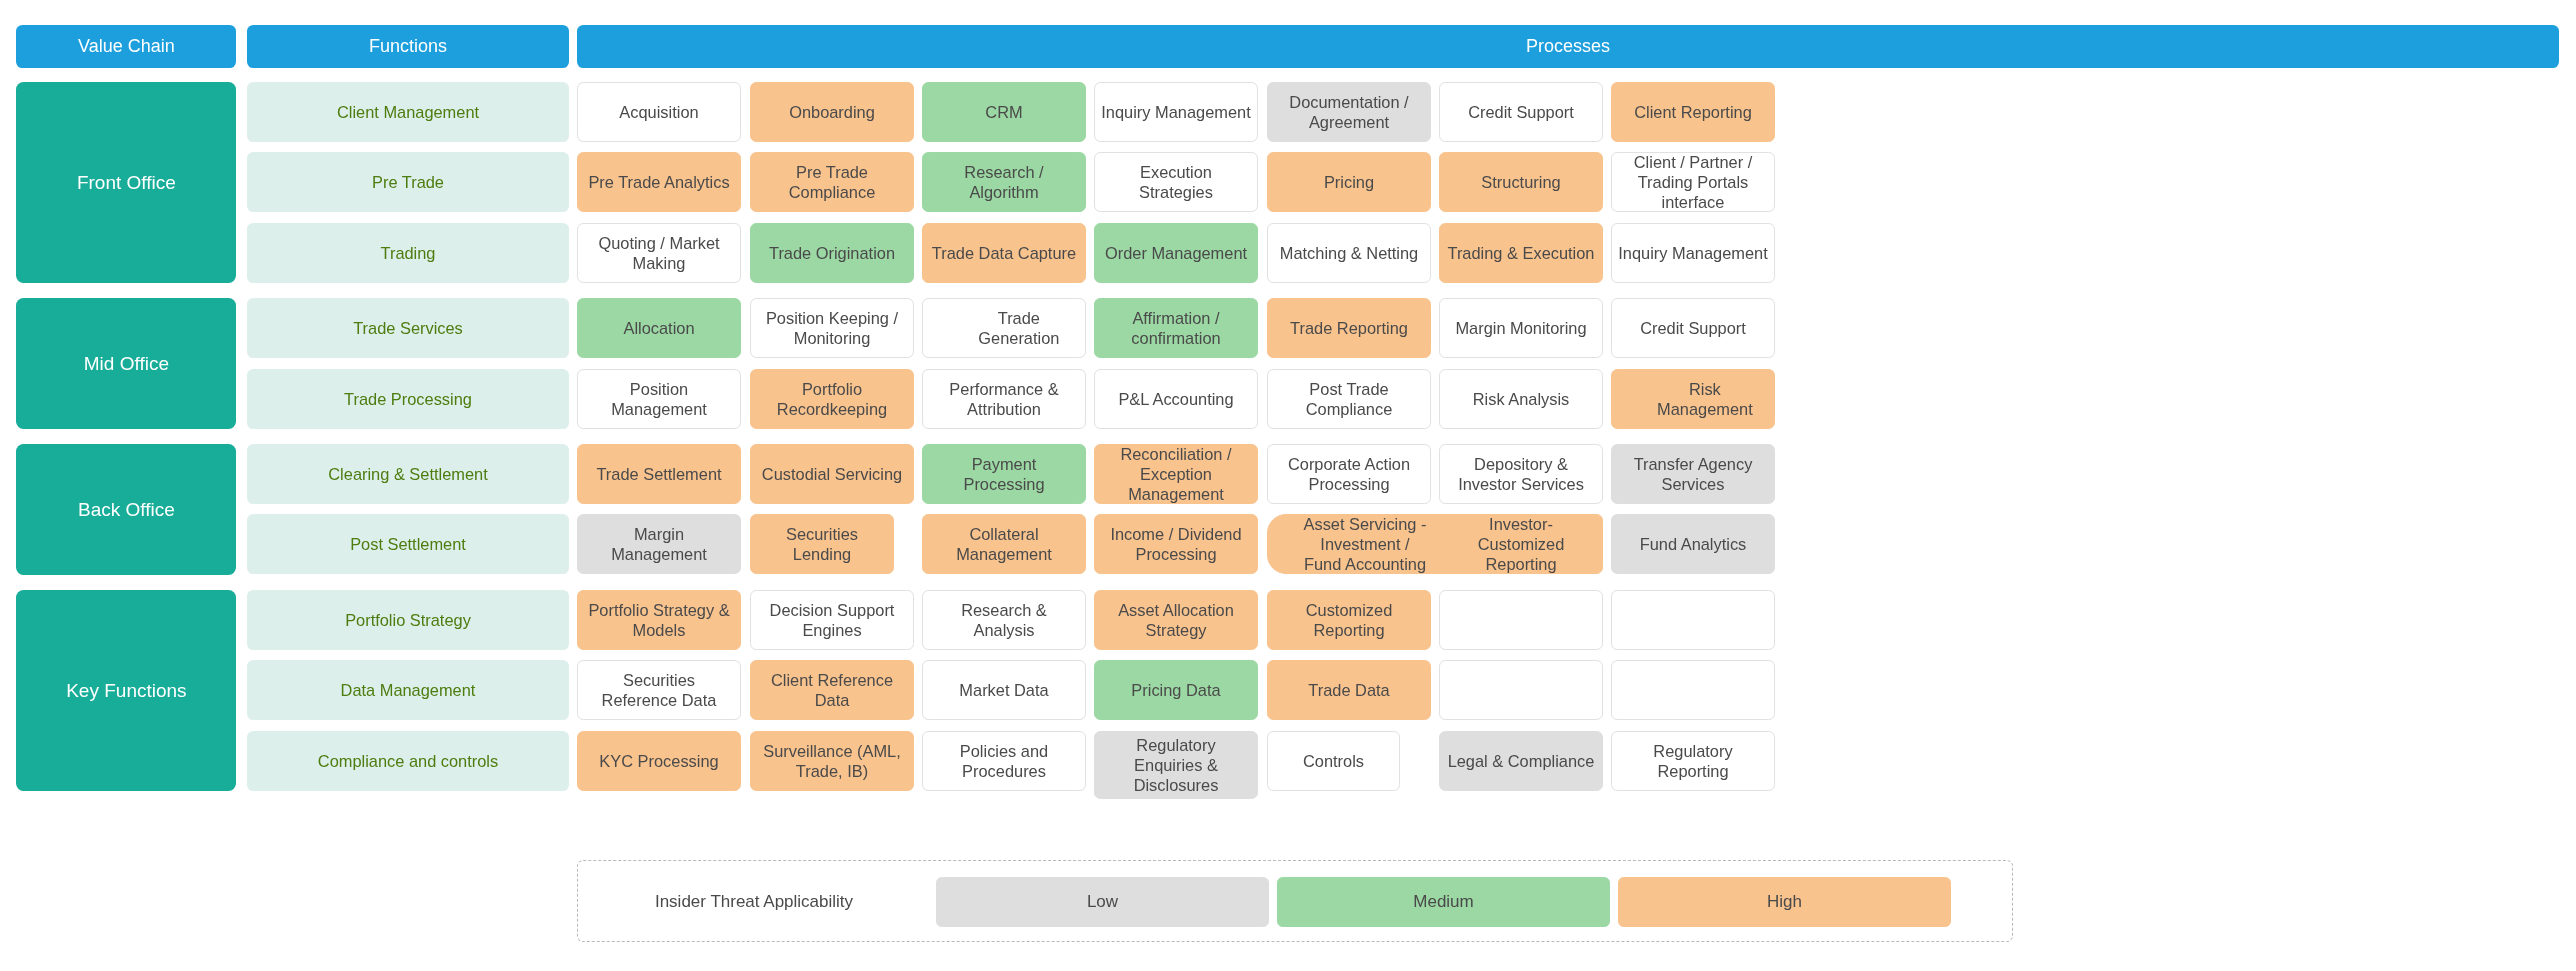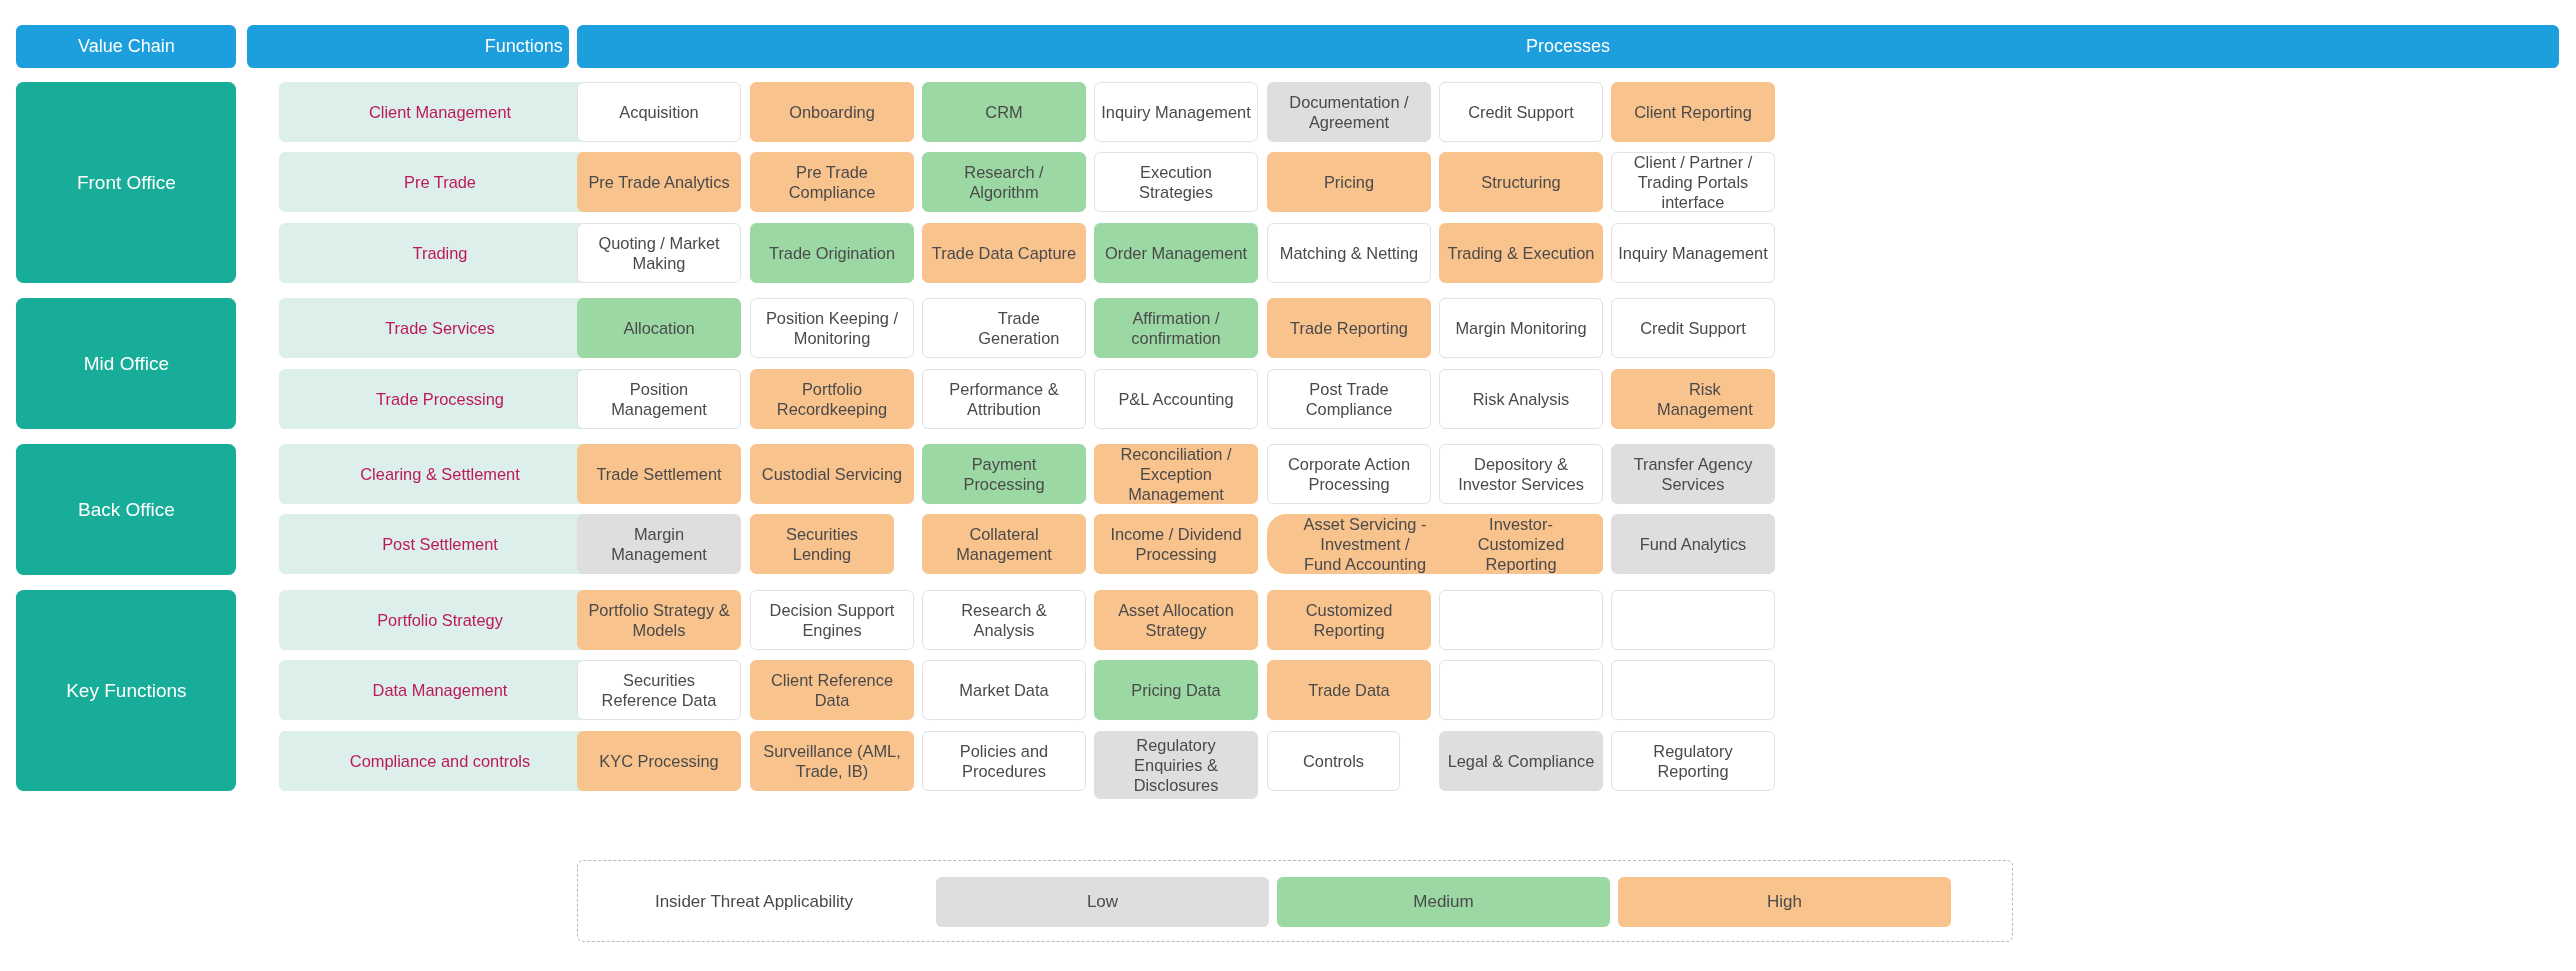--- a/index.html
+++ b/index.html
@@ -39,23 +39,22 @@
   .vchain{
     background:#17AD98;
     color:#ffffff;
     font-size:19px;
     border-radius:7.5px;
   }
 
   
   .fn{
     background:#DCEFEA;
-    color:#be185d;
+    color:#4d7c0f;
     border-radius:6.3px;
-    margin-left:32px;
   }
 
   
   .p-none{ background:#ffffff; border:0.9px solid #dfe1e2; }
   .p-low { background:#DEDEDE; border:0.9px solid #DEDEDE; }
   .p-med { background:#9BD8A3; border:0.9px solid #9BD8A3; }
   .p-high{ background:#F9C38E; border:0.9px solid #F9C38E; }
   .p-empty{ background:#ffffff; border:0.9px solid #dfe1e2; }
 
   
@@ -81,21 +80,21 @@
 </style>
 </head>
 <body>
 
 <div id="board">
 
   <div class="cell hdr" id="hdr-vc" style="left:16.4px;top:25px;width:220px;height:43px;">
     <span class="txt">Value Chain</span>
   </div>
 
-  <div class="cell hdr" id="hdr-fn" style="left:247px;top:25px;width:322px;height:43px;text-align:right;">
+  <div class="cell hdr" id="hdr-fn" style="left:247px;top:25px;width:322px;height:43px;">
     <span class="txt">Functions</span>
   </div>
 
   <div class="cell hdr" id="hdr-pr" style="left:577px;top:25px;width:1982px;height:43px;">
     <span class="txt">Processes</span>
   </div>
 
   <div id="grid">
       <div class="cell vchain" style="left: 16.4px; top: 82px; width: 220px; height: 201px;">
         <span class="txt">Front Office</span>

